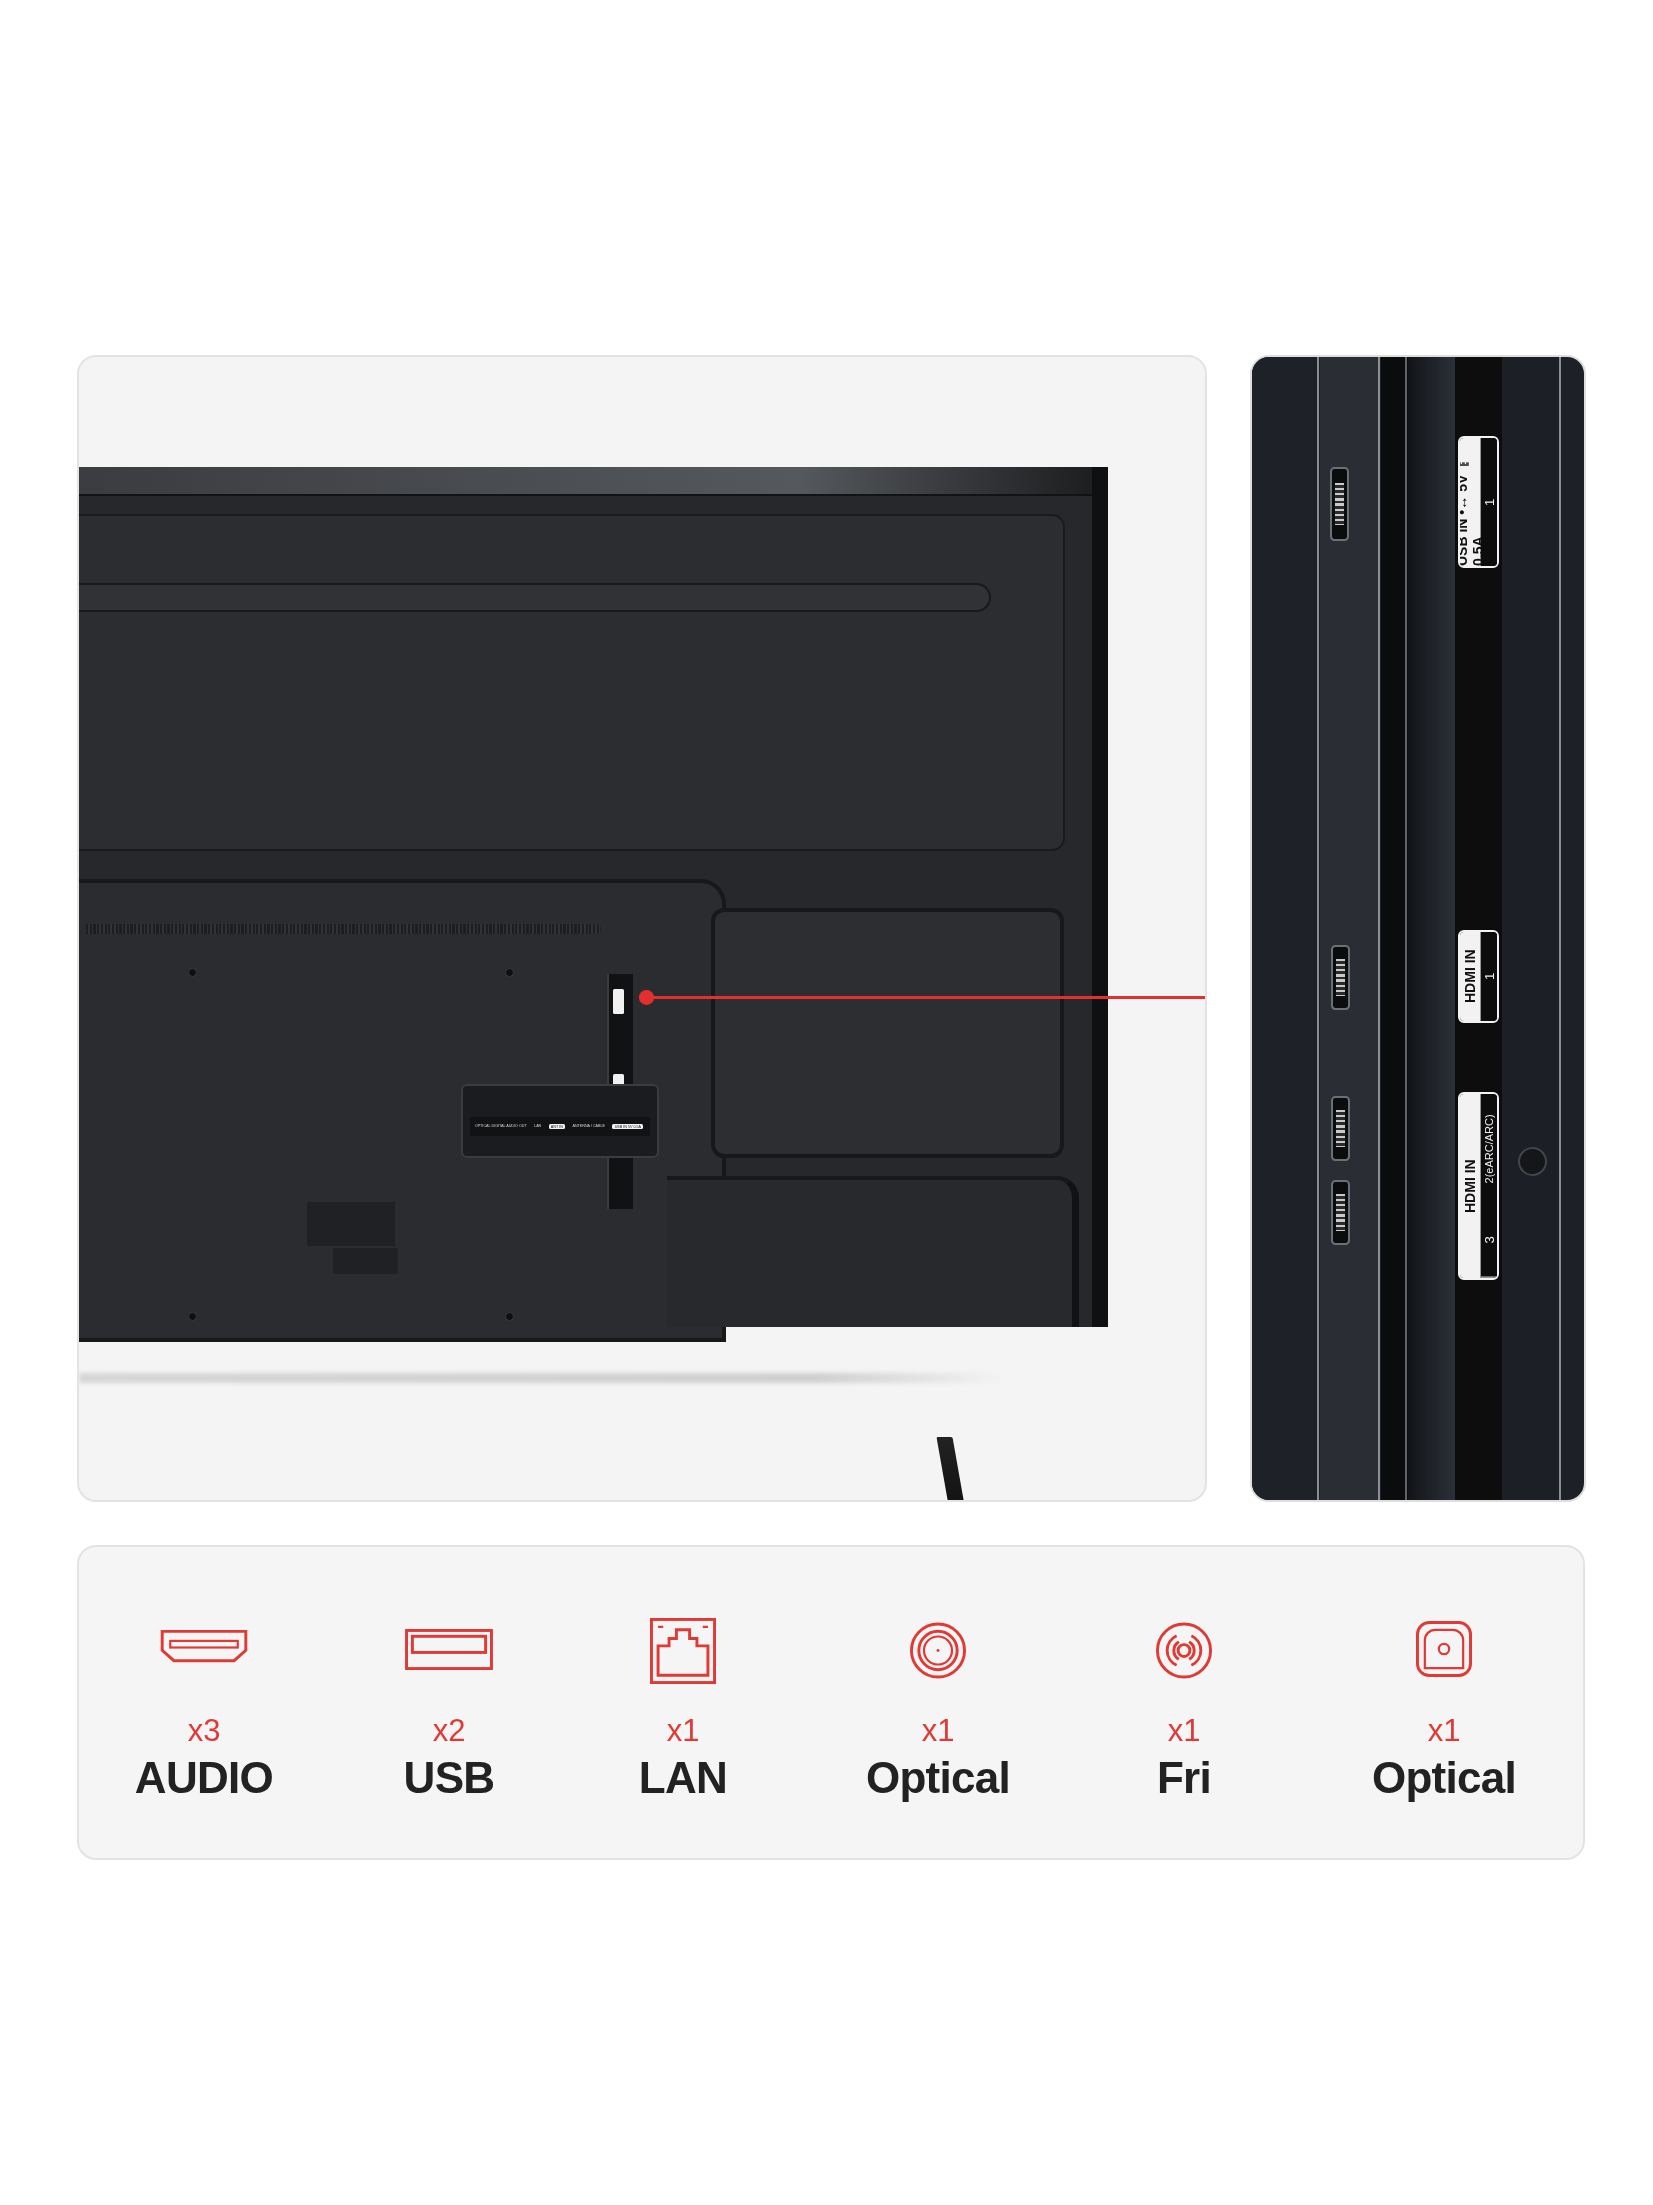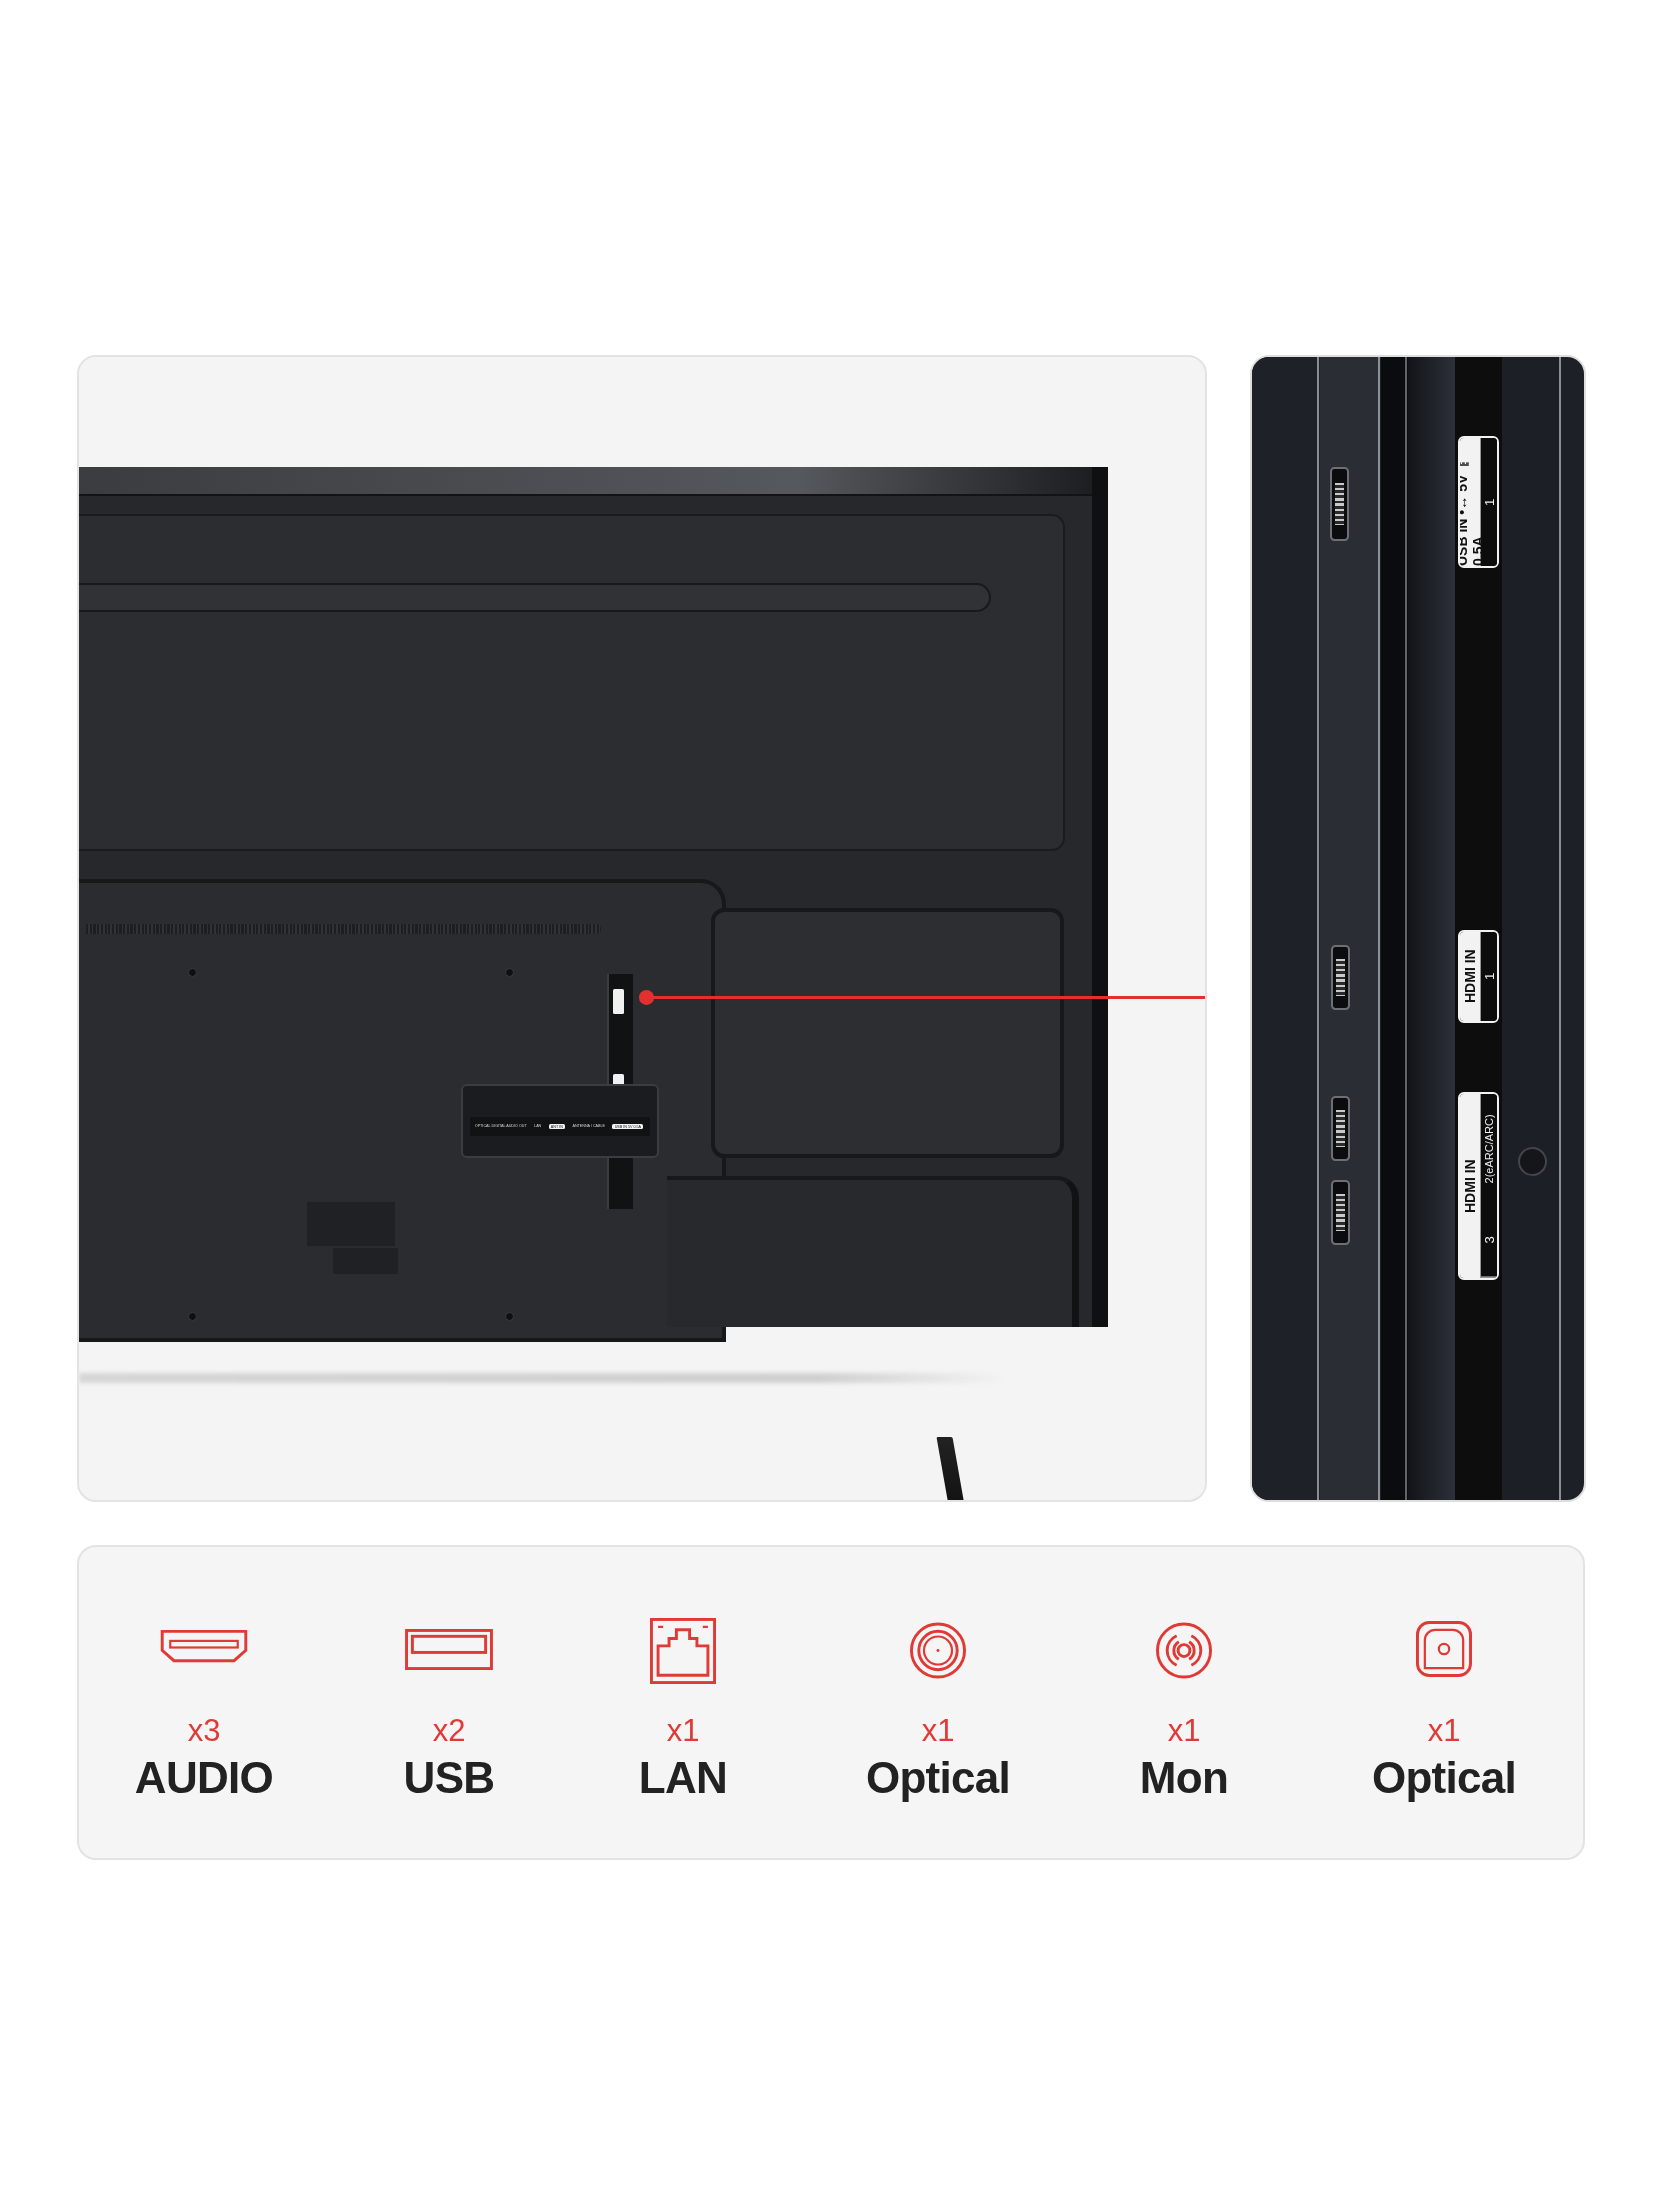--- a/index.html
+++ b/index.html
@@ -198,21 +198,21 @@
     <div class="port-item" style="left:1105px">
       <svg class="port-icon" style="top:74px" width="59" height="59" viewBox="0 0 80 80">
         <circle cx="40" cy="40" r="36" fill="none" stroke="#e03a36" stroke-width="4"></circle>
         <path d="M30 20 A22 22 0 0 0 30 60" fill="none" stroke="#e03a36" stroke-width="4"></path>
         <path d="M50 20 A22 22 0 0 1 50 60" fill="none" stroke="#e03a36" stroke-width="4"></path>
         <path d="M33 28 A14 14 0 0 0 33 52" fill="none" stroke="#e03a36" stroke-width="4"></path>
         <path d="M47 28 A14 14 0 0 1 47 52" fill="none" stroke="#e03a36" stroke-width="4"></path>
         <circle cx="40" cy="40" r="8" fill="none" stroke="#e03a36" stroke-width="4"></circle>
       </svg>
       <div class="port-count">x1</div>
-      <div class="port-name">Mon</div>
+      <div class="port-name">Fri</div>
     </div>
 
     <div class="port-item" style="left:1365px">
       <svg class="port-icon" style="top:74px" width="56" height="56" viewBox="0 0 76 76">
         <rect x="2" y="2" width="72" height="72" rx="16" fill="none" stroke="#e03a36" stroke-width="4"></rect>
         <path d="M12 64 V26 A14 14 0 0 1 26 12 H50 A14 14 0 0 1 64 26 V64 Z" fill="none" stroke="#e03a36" stroke-width="3"></path>
         <circle cx="38" cy="38" r="7" fill="none" stroke="#e03a36" stroke-width="3"></circle>
       </svg>
       <div class="port-count">x1</div>
       <div class="port-name">Optical</div>

